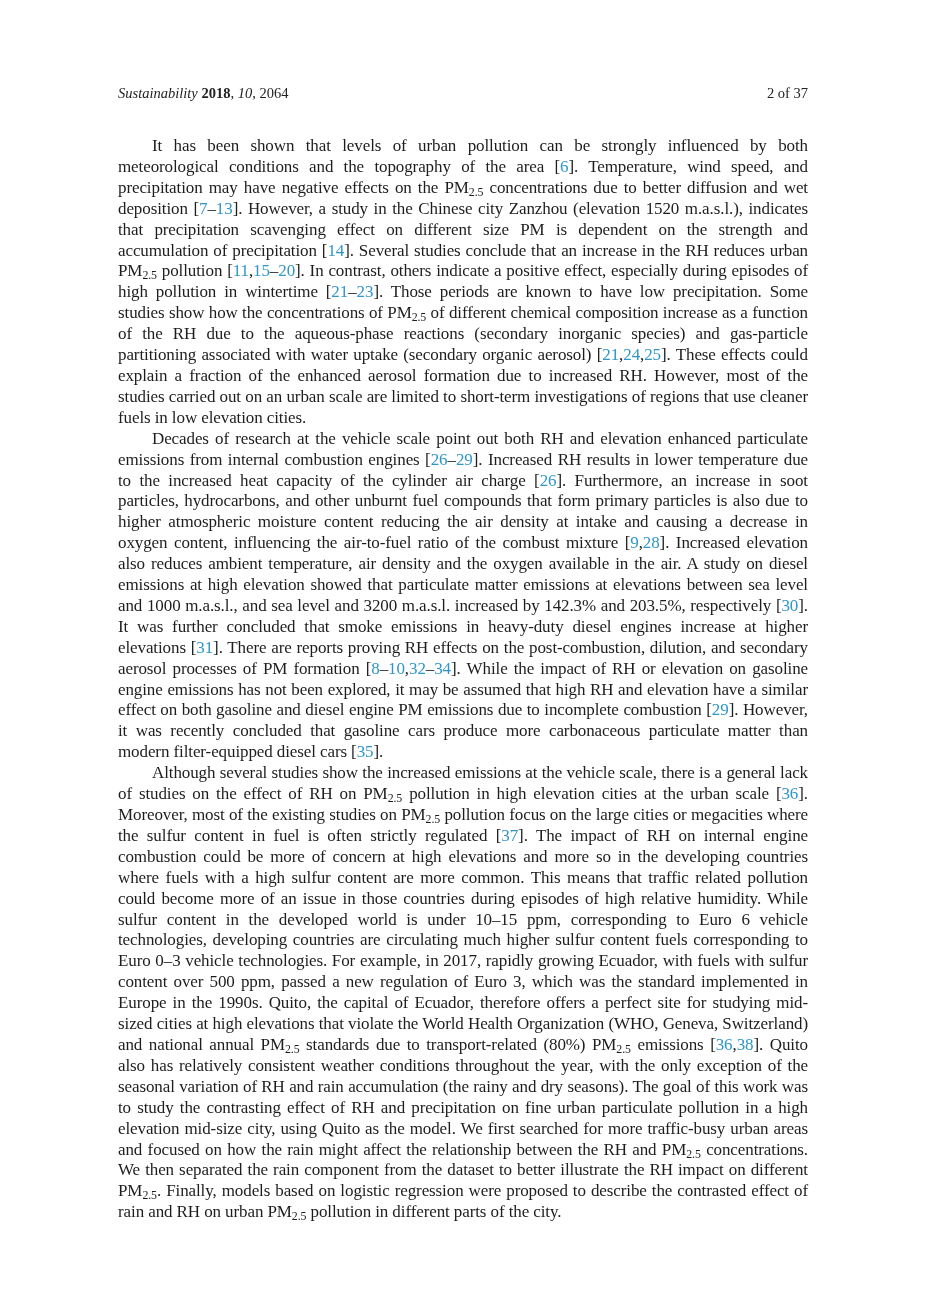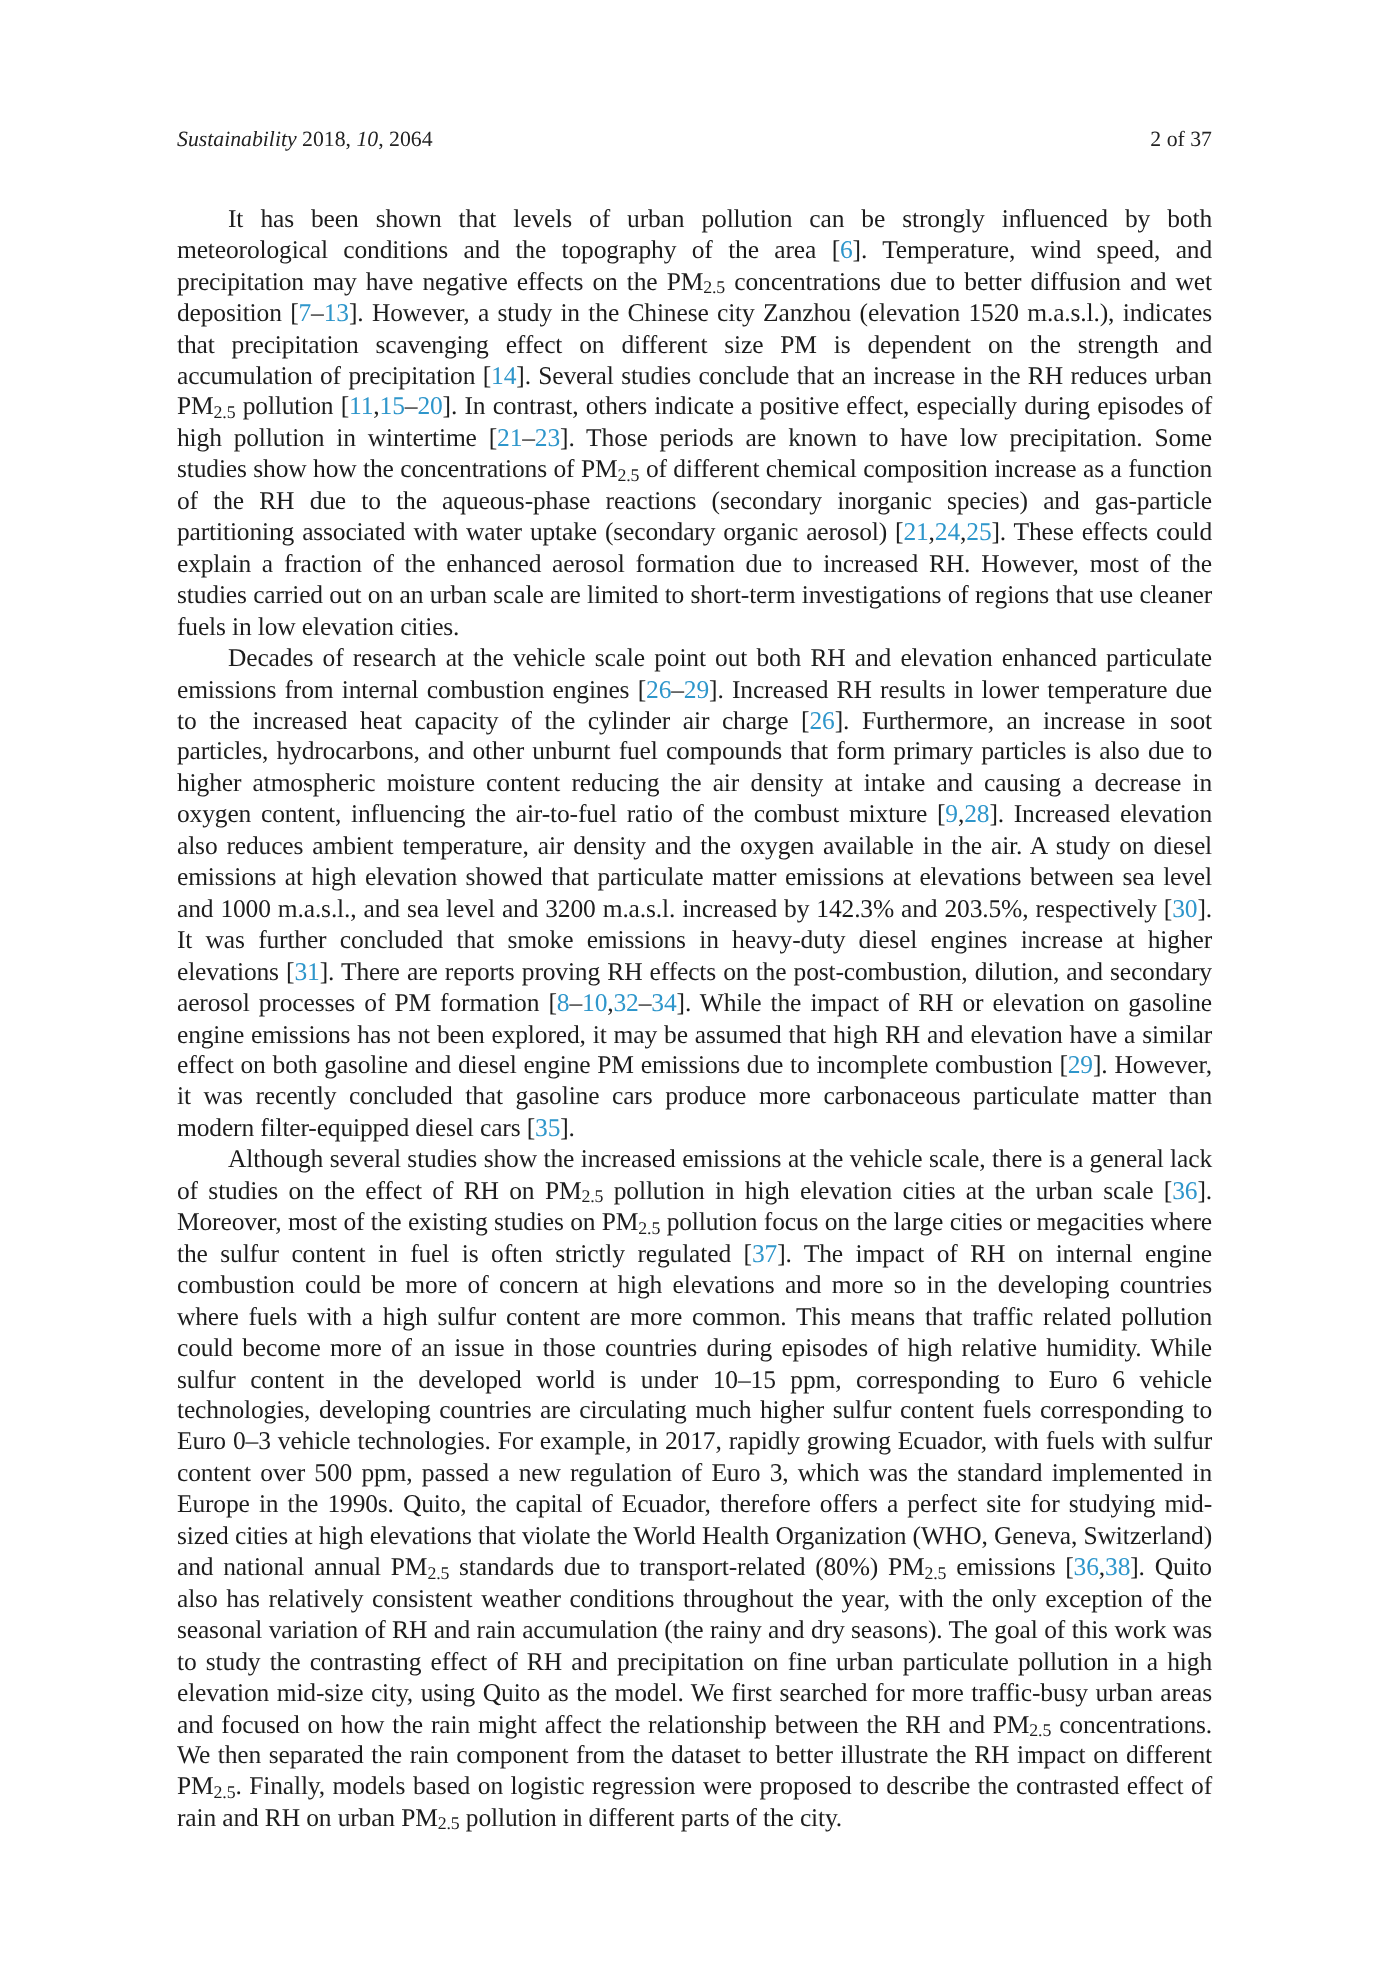--- a/index.html
+++ b/index.html
@@ -44,21 +44,21 @@
     font-size: 70%;
     line-height: 0;
     vertical-align: -0.22em;
   }
 </style>
 </head>
 <body>
 
 <div class="page">
   <div class="running-header">
-    <span class="header-left"><span class="jtitle jvol" style="font-style: italic;">Sustainability </span><span class="jyear" style="font-weight: normal;">2018</span>, <span class="jtitle jvol" style="font-style: italic;">10</span>, 2064</span>
+    <span class="header-left"><span class="jtitle jvol" style="font-style: italic;">Sustainability </span><span class="jyear" style="font-weight: bold;">2018</span>, <span class="jtitle jvol" style="font-style: italic;">10</span>, 2064</span>
     <span class="header-right">2 of 37</span>
   </div>
   <div class="article-body">
       <p>It has been shown that levels of urban pollution can be strongly influenced by both meteorological conditions and the topography of the area [<span class="cite">6</span>]. Temperature, wind speed, and precipitation may have negative effects on the PM<sub class="pm-sub">2.5</sub> concentrations due to better diffusion and wet deposition [<span class="cite">7</span>–<span class="cite">13</span>]. However, a study in the Chinese city Zanzhou (elevation 1520 m.a.s.l.), indicates that precipitation scavenging effect on different size PM is dependent on the strength and accumulation of precipitation [<span class="cite">14</span>]. Several studies conclude that an increase in the RH reduces urban PM<sub class="pm-sub">2.5</sub> pollution [<span class="cite">11</span>,<span class="cite">15</span>–<span class="cite">20</span>]. In contrast, others indicate a positive effect, especially during episodes of high pollution in wintertime [<span class="cite">21</span>–<span class="cite">23</span>]. Those periods are known to have low precipitation. Some studies show how the concentrations of PM<sub class="pm-sub">2.5</sub> of different chemical composition increase as a function of the RH due to the aqueous-phase reactions (secondary inorganic species) and gas-particle partitioning associated with water uptake (secondary organic aerosol) [<span class="cite">21</span>,<span class="cite">24</span>,<span class="cite">25</span>]. These effects could explain a fraction of the enhanced aerosol formation due to increased RH. However, most of the studies carried out on an urban scale are limited to short-term investigations of regions that use cleaner fuels in low elevation cities.</p>
       <p>Decades of research at the vehicle scale point out both RH and elevation enhanced particulate emissions from internal combustion engines [<span class="cite">26</span>–<span class="cite">29</span>].  Increased RH results in lower temperature due to the increased heat capacity of the cylinder air charge [<span class="cite">26</span>]. Furthermore, an increase in soot particles, hydrocarbons, and other unburnt fuel compounds that form primary particles is also due to higher atmospheric moisture content reducing the air density at intake and causing a decrease in oxygen content, influencing the air-to-fuel ratio of the combust mixture [<span class="cite">9</span>,<span class="cite">28</span>].  Increased elevation also reduces ambient temperature, air density and the oxygen available in the air.  A study on diesel emissions at high elevation showed that particulate matter emissions at elevations between sea level and 1000 m.a.s.l., and sea level and 3200 m.a.s.l. increased by 142.3% and 203.5%, respectively [<span class="cite">30</span>]. It was further concluded that smoke emissions in heavy-duty diesel engines increase at higher elevations [<span class="cite">31</span>]. There are reports proving RH effects on the post-combustion, dilution, and secondary aerosol processes of PM formation [<span class="cite">8</span>–<span class="cite">10</span>,<span class="cite">32</span>–<span class="cite">34</span>]. While the impact of RH or elevation on gasoline engine emissions has not been explored, it may be assumed that high RH and elevation have a similar effect on both gasoline and diesel engine PM emissions due to incomplete combustion [<span class="cite">29</span>]. However, it was recently concluded that gasoline cars produce more carbonaceous particulate matter than modern filter-equipped diesel cars [<span class="cite">35</span>].</p>
       <p>Although several studies show the increased emissions at the vehicle scale, there is a general lack of studies on the effect of RH on PM<sub class="pm-sub">2.5</sub> pollution in high elevation cities at the urban scale [<span class="cite">36</span>]. Moreover, most of the existing studies on PM<sub class="pm-sub">2.5</sub> pollution focus on the large cities or megacities where the sulfur content in fuel is often strictly regulated [<span class="cite">37</span>]. The impact of RH on internal engine combustion could be more of concern at high elevations and more so in the developing countries where fuels with a high sulfur content are more common.  This means that traffic related pollution could become more of an issue in those countries during episodes of high relative humidity. While sulfur content in the developed world is under 10–15 ppm, corresponding to Euro 6 vehicle technologies, developing countries are circulating much higher sulfur content fuels corresponding to Euro 0–3 vehicle technologies. For example, in 2017, rapidly growing Ecuador, with fuels with sulfur content over 500 ppm, passed a new regulation of Euro 3, which was the standard implemented in Europe in the 1990s.  Quito, the capital of Ecuador, therefore offers a perfect site for studying mid-sized cities at high elevations that violate the World Health Organization (WHO, Geneva, Switzerland) and national annual PM<sub class="pm-sub">2.5</sub> standards due to transport-related (80%) PM<sub class="pm-sub">2.5</sub> emissions [<span class="cite">36</span>,<span class="cite">38</span>]. Quito also has relatively consistent weather conditions throughout the year, with the only exception of the seasonal variation of RH and rain accumulation (the rainy and dry seasons). The goal of this work was to study the contrasting effect of RH and precipitation on fine urban particulate pollution in a high elevation mid-size city, using Quito as the model. We first searched for more traffic-busy urban areas and focused on how the rain might affect the relationship between the RH and PM<sub class="pm-sub">2.5</sub> concentrations.  We then separated the rain component from the dataset to better illustrate the RH impact on different PM<sub class="pm-sub">2.5</sub>. Finally, models based on logistic regression were proposed to describe the contrasted effect of rain and RH on urban PM<sub class="pm-sub">2.5</sub> pollution in different parts of the city.</p>
     </div>
 </div>
 
 </body></html>

